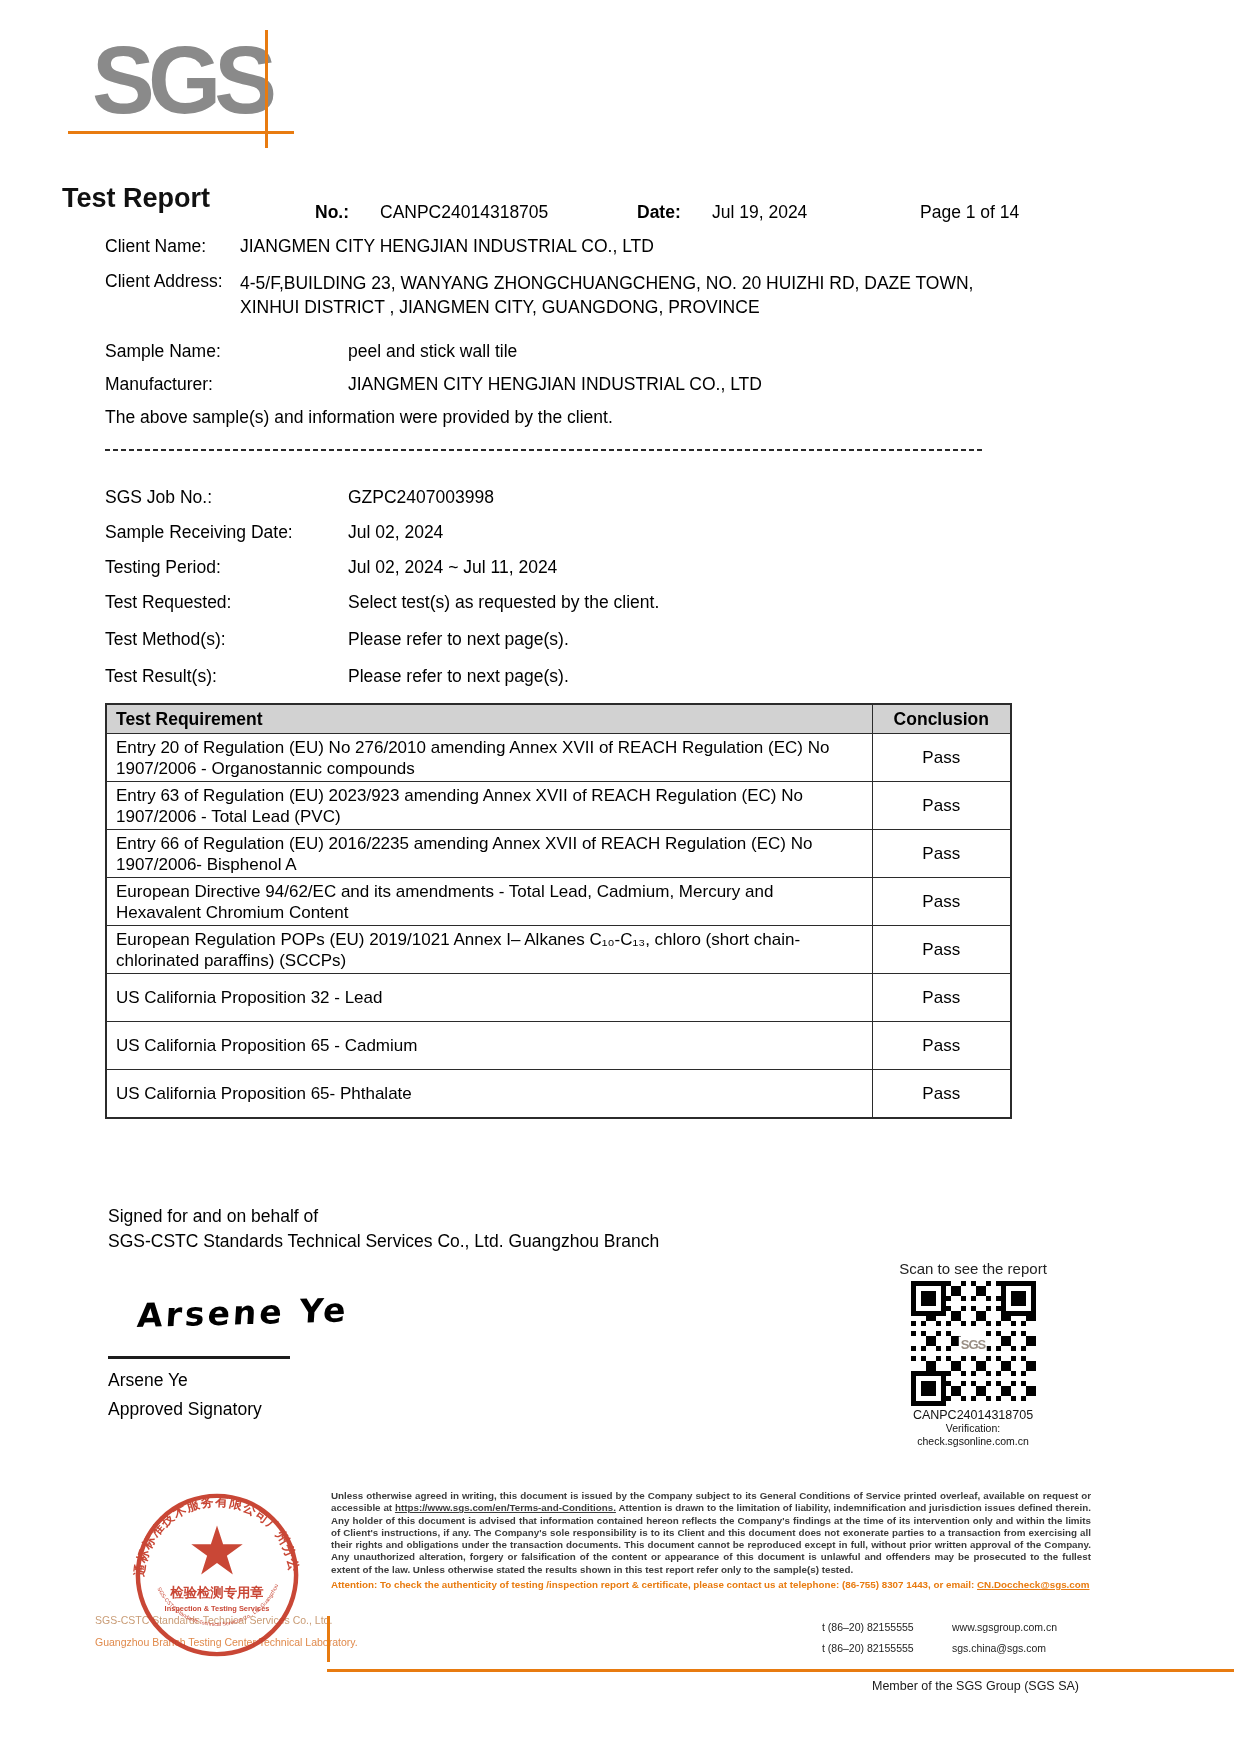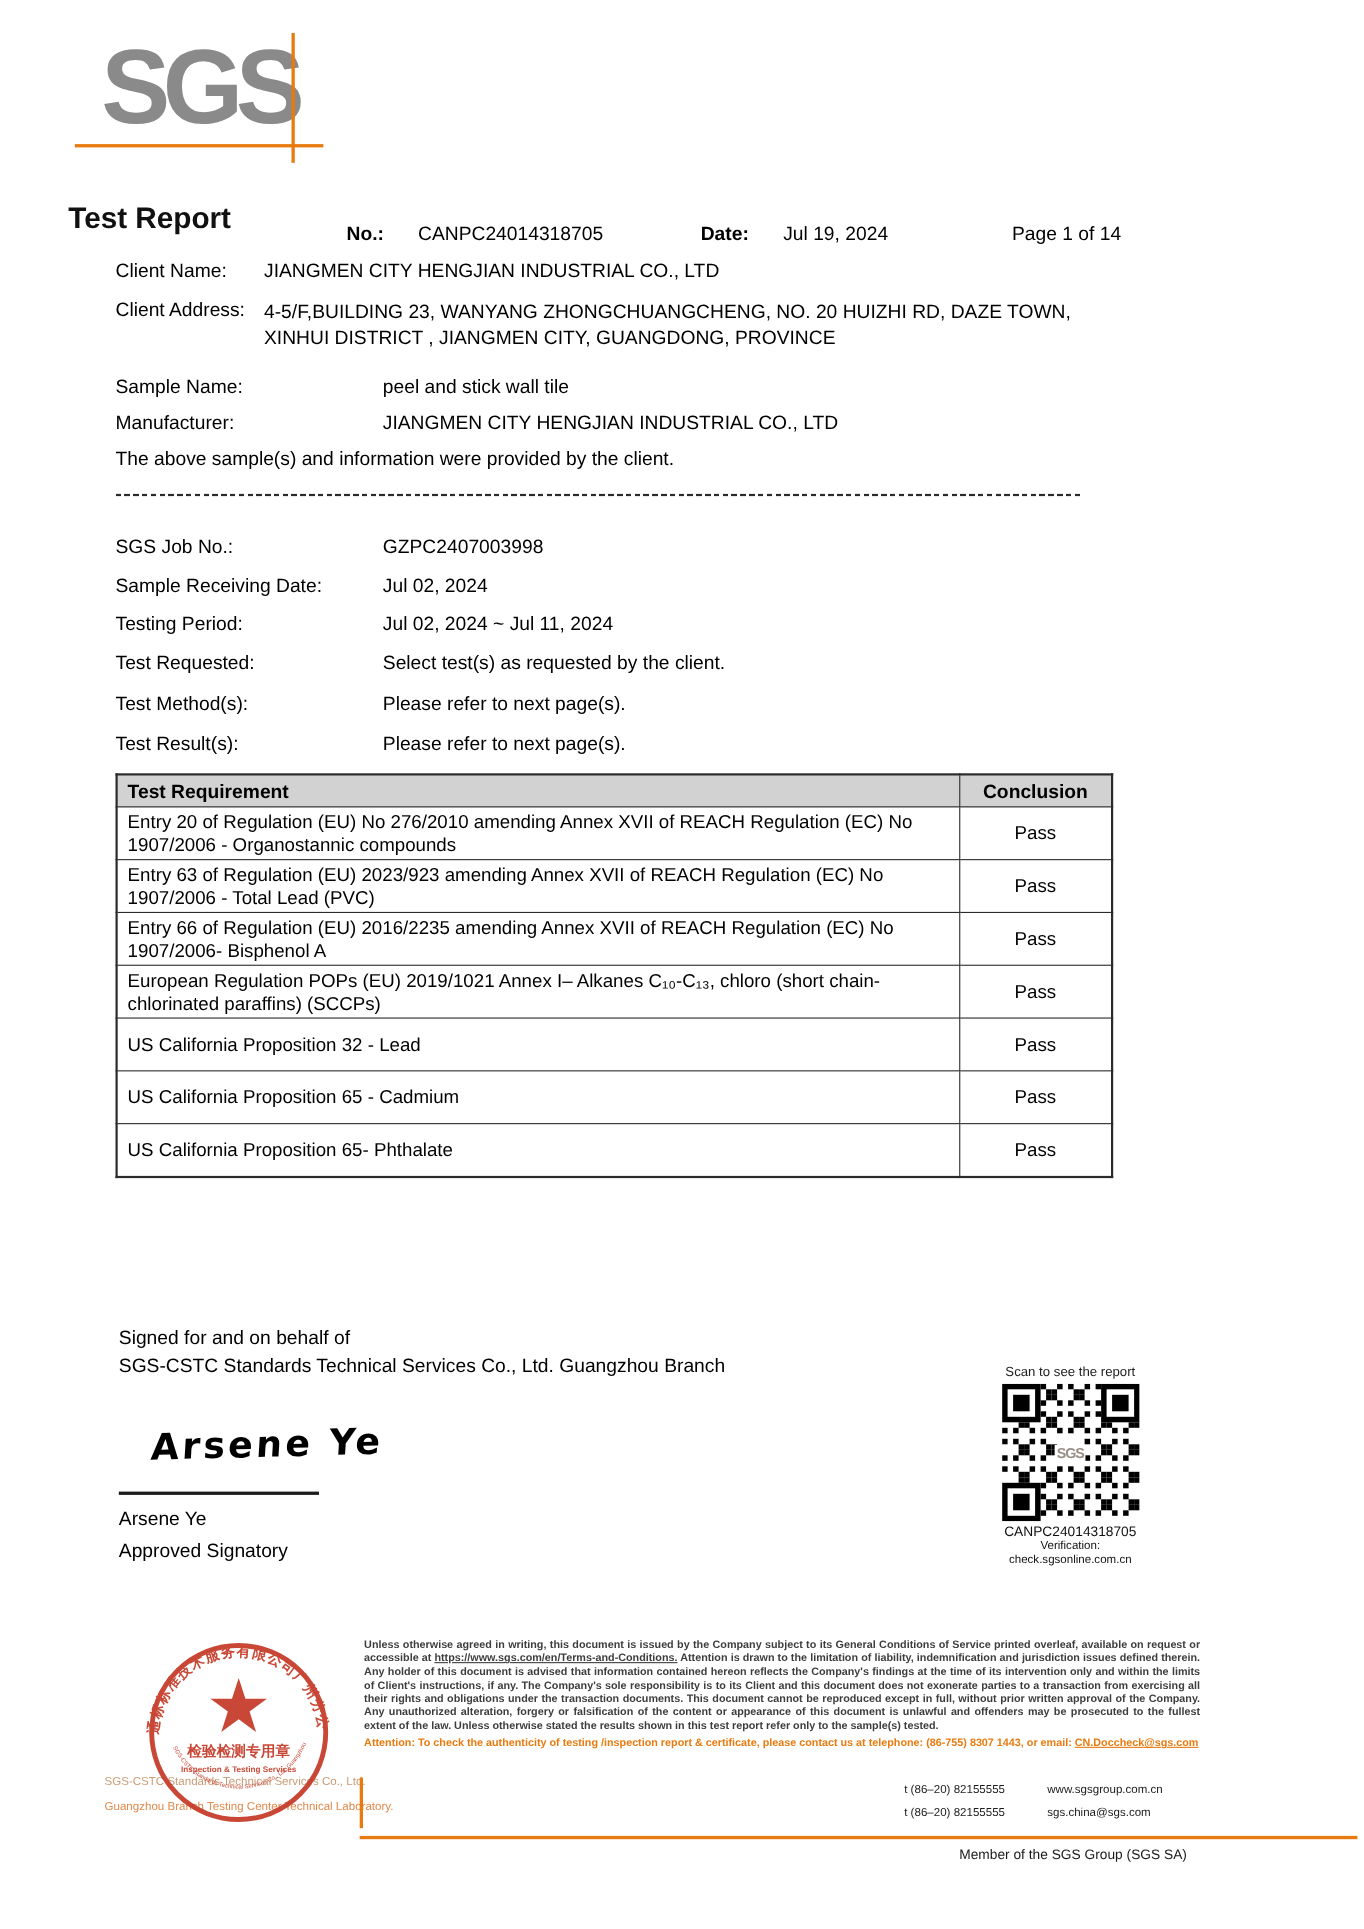--- a/index.html
+++ b/index.html
@@ -15,21 +15,21 @@
   .b{font-weight:bold;}
   .dashed-sep{height:2px;background:repeating-linear-gradient(90deg,#2a2a2a 0 5px,transparent 5px 8px);}
   .req-table{border-collapse:collapse;table-layout:fixed;width:905px;font-size:17px;border:2px solid #2b2b2b;}
   .req-table th,.req-table td{border:1.5px solid #2b2b2b;padding:2px 9px;vertical-align:middle;line-height:21px;}
   .req-table th{background:#d2d2d2;text-align:left;font-size:17.5px;height:24px;}
   .req-table td{height:43px;}
   .req-table .c{text-align:center;}
   .sig-script{font-family:"DejaVu Sans",sans-serif;font-weight:bold;font-size:33px;letter-spacing:3px;
               transform:rotate(-1.5deg) skewX(-5deg);transform-origin:left bottom;}
   .qr-wrap{width:150px;text-align:center;}
-  .qr-caption{font-size:12px;color:#222;}
+  .qr-caption{font-size:15px;color:#222;margin-top:20px;}
   .qr-box{position:relative;width:125px;height:125px;margin:4px auto 0 auto;}
   .qr-logo{position:absolute;left:50%;top:50%;transform:translate(-50%,-50%);
            font-size:13px;font-weight:bold;color:#9a8f85;background:#fff;padding:0 2px;letter-spacing:-1px;}
   .qr-code-text{font-size:12.5px;color:#111;margin-top:2px;}
   .qr-small{font-size:10.5px;color:#111;line-height:13px;}
   .legal{width:760px;font-size:9.8px;line-height:12.3px;font-weight:bold;color:#3d3d3d;text-align:justify;}
   .legal a, .legal .lnk{color:#3d3d3d;text-decoration:underline;}
   .attention{margin-top:3px;color:#e87b10;}
   .attention .em{text-decoration:underline;}
   .addr-en{font-size:9.5px;font-weight:bold;color:#1c1c1c;white-space:nowrap;
@@ -103,20 +103,24 @@
       <tr>
           <td>Entry 20 of Regulation (EU) No 276/2010 amending Annex XVII of REACH Regulation (EC) No 1907/2006 - Organostannic compounds</td>
           <td class="c">Pass</td>
         </tr>
       <tr>
           <td>Entry 63 of Regulation (EU) 2023/923 amending Annex XVII of REACH Regulation (EC) No 1907/2006 - Total Lead (PVC)</td>
           <td class="c">Pass</td>
         </tr>
       <tr>
           <td>Entry 66 of Regulation (EU) 2016/2235 amending Annex XVII of REACH Regulation (EC) No 1907/2006- Bisphenol A</td>
+          <td class="c">Pass</td>
+        </tr>
+      <tr>
+          <td>European Directive 94/62/EC and its amendments - Total Lead, Cadmium, Mercury and Hexavalent Chromium Content</td>
           <td class="c">Pass</td>
         </tr>
       <tr>
           <td>European Regulation POPs (EU) 2019/1021 Annex I– Alkanes C₁₀-C₁₃, chloro (short chain-chlorinated paraffins) (SCCPs)</td>
           <td class="c">Pass</td>
         </tr>
       <tr>
           <td>US California Proposition 32 - Lead</td>
           <td class="c">Pass</td>
         </tr>

